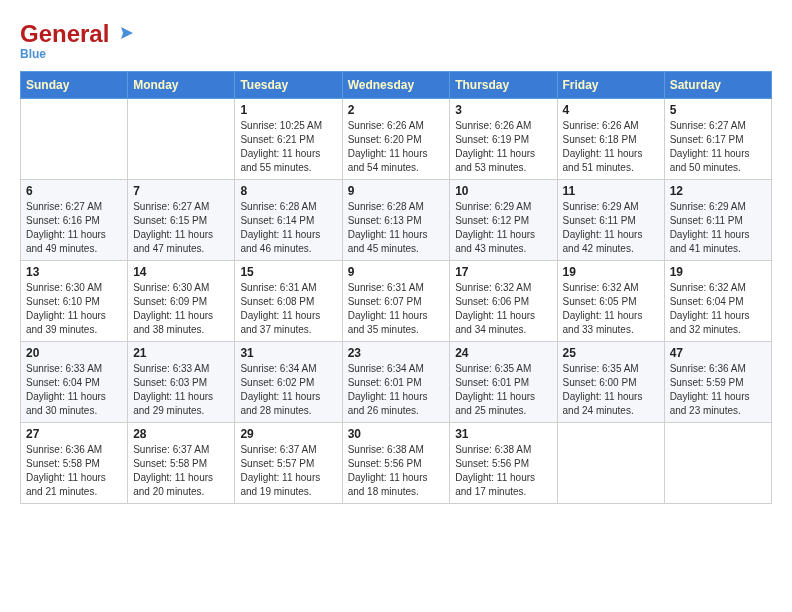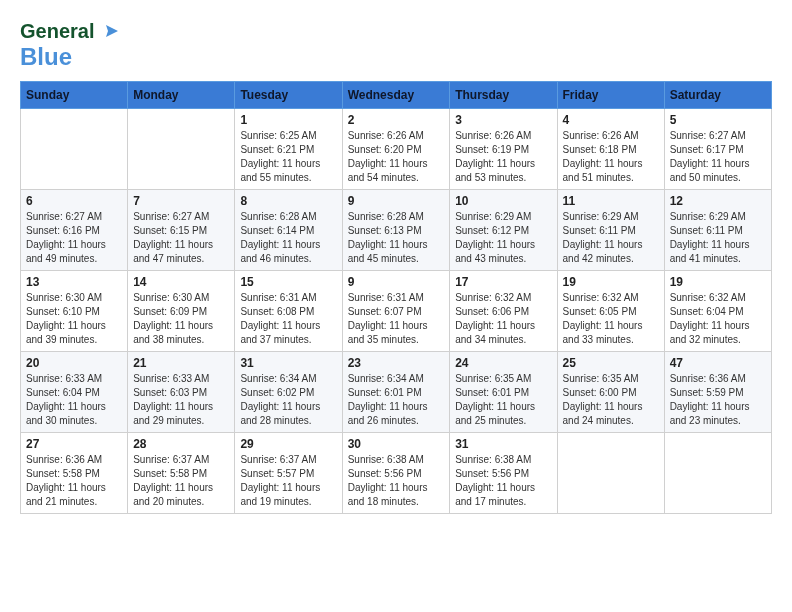--- a/index.html
+++ b/index.html
@@ -33,21 +33,21 @@
       font-size: 15px;
       color: #444;
     }
     .calendar {
       width: 100%;
       border-collapse: collapse;
       font-size: 10.5px;
     }
     .calendar th {
       background-color: #3a7bd5;
-      color: #0f172a;
+      color: #fef9c3;
       padding: 6px 5px;
       text-align: left;
       font-size: 12px;
       font-weight: bold;
       border: 1px solid #5a9be0;
     }
     .calendar td {
       vertical-align: top;
       border: 1px solid #d0d0d0;
       padding: 4px 5px;
@@ -74,26 +74,26 @@
       background: #fff !important;
     }
   </style>
 </head>
 <body>
 
 <div class="header">
   <div class="logo">
   <div style="display:flex; flex-direction:column; line-height:1.15;">
     <div style="display:flex; align-items:center; gap:2px;">
-      <span style="font-size:20px; font-weight:bold; color:#14532d;">General</span>
+      <span style="font-size:24px; font-weight:bold; color:#b91c1c;">General</span>
       <svg width="22" height="18" viewBox="0 0 22 18">
         <polygon points="10,2 22,8 10,14 12,8" fill="#4a90d9"></polygon>
       </svg>
     </div>
-    <span style="font-size:24px; font-weight:bold; color:#4a90d9;">Blue</span>
+    <span style="font-size:12px; font-weight:bold; color:#4a90d9;">Blue</span>
   </div>
 </div>
   <div class="title-section">
     <div class="month-title"></div>
     <div class="location"></div>
   </div>
 </div>
 
 <table class="calendar">
   <thead>
@@ -106,21 +106,21 @@
         <th>Friday</th>
         <th>Saturday</th>
       </tr>
   </thead>
   <tbody id="calendar-body">
   <tr>
         <td class="empty"></td>
         <td class="empty"></td>
         <td>
           <span class="day-num">1</span>
-          <div class="cell-text" style="white-space: pre-line;">Sunrise: 6:25 AM
+          <div class="cell-text" style="white-space: pre-line;">Sunrise: 10:25 AM
 Sunset: 6:21 PM
 Daylight: 11 hours and 55 minutes.</div>
         </td>
         <td>
           <span class="day-num">2</span>
           <div class="cell-text" style="white-space: pre-line;">Sunrise: 6:26 AM
 Sunset: 6:20 PM
 Daylight: 11 hours and 54 minutes.</div>
         </td>
         <td>

